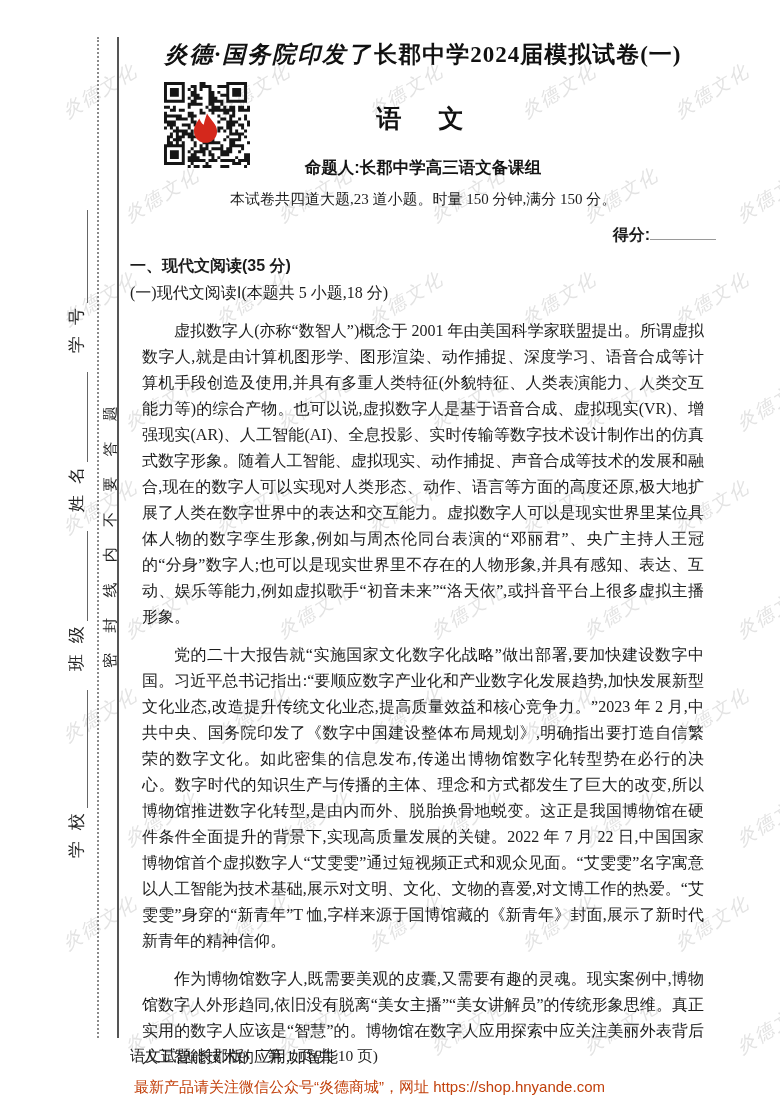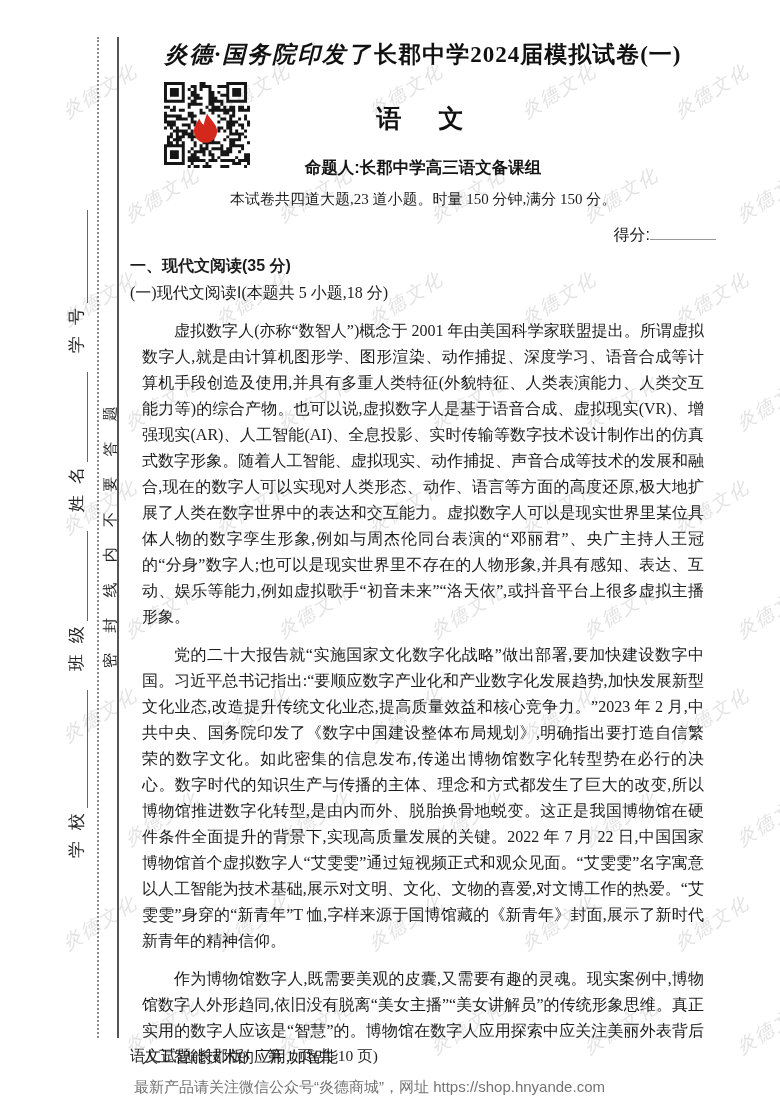--- a/index.html
+++ b/index.html
@@ -51,40 +51,40 @@
   .setter{
     position:absolute;top:157px;left:0;width:586px;text-align:center;
     font-size:16.5px;font-weight:700;color:#151515;
     font-family:"Liberation Sans", sans-serif;
   }
   .paper-info{
     position:absolute;top:190px;left:0;width:586px;text-align:center;
     font-size:15px;color:#1c1c1c;
   }
   .score-row{position:absolute;top:224px;left:0;width:586px;text-align:right;font-size:16px;}
-  .score-row .score-label{font-weight:400;font-family:"Liberation Sans", sans-serif;margin-top:19px;}
+  .score-row .score-label{font-weight:700;font-family:"Liberation Sans", sans-serif;margin-top:19px;}
   .score-row .score-blank{display:inline-block;width:66px;height:15px;border-bottom:1.5px solid #9a9a9a;}
   
   .body{
     position:absolute;top:252px;left:0;width:586px;
     font-size:16px;line-height:26px;color:#1c1c1c;
   }
   .sec-title{font-weight:700;line-height:27px;font-family:"Liberation Sans", sans-serif;font-size:16px;}
   .subsec-title{line-height:27px;}
   .prompt{text-indent:2em;line-height:27px;}
   .body p{margin:12px;text-indent:2em;text-align:justify;text-justify:inter-ideograph;}
   
   .footer{
     position:absolute;top:1046px;left:0;width:586px;text-align:left;
     font-size:15.5px;color:#1c1c1c;z-index:1;
   }
   .footer .gap{display:inline-block;width:18px;}
   .promo{
     position:absolute;top:1078px;left:0;width:739px;text-align:center;
-    font-size:15px;color:#737373;z-index:1;
+    font-size:15px;color:#c2410c;z-index:1;
     font-family:"Liberation Sans", sans-serif;
   }
 </style>
 </head>
 <body>
 
 <div class="page">
 
   <div class="wm-layer">
       <span class="wm" style="left: 58px; top: 78px;">炎德文化</span>

